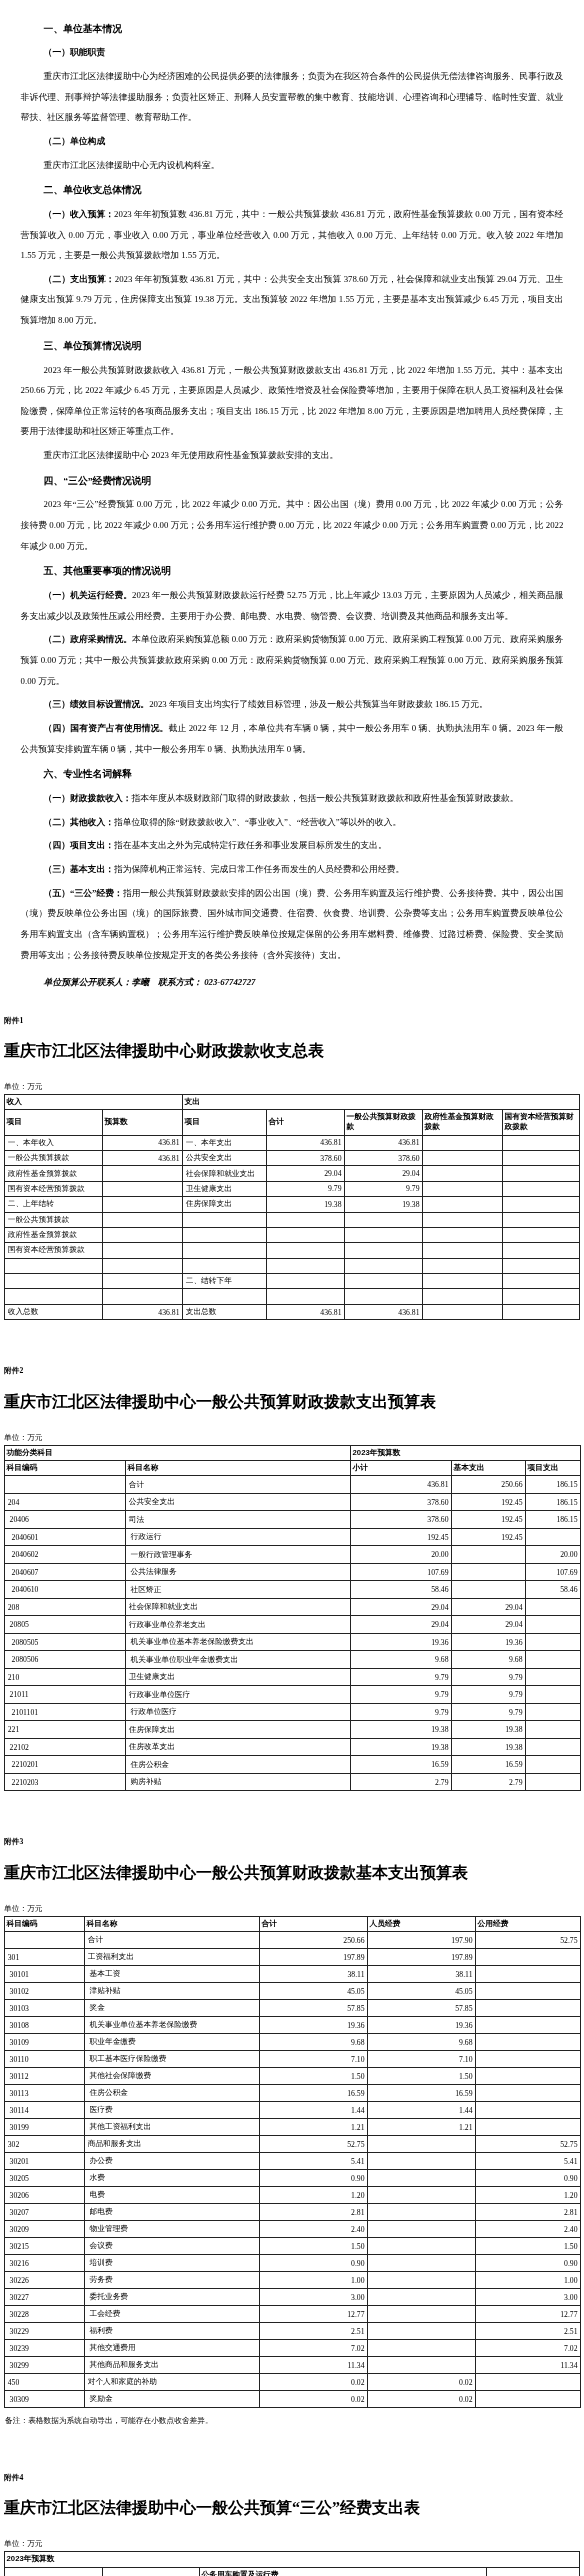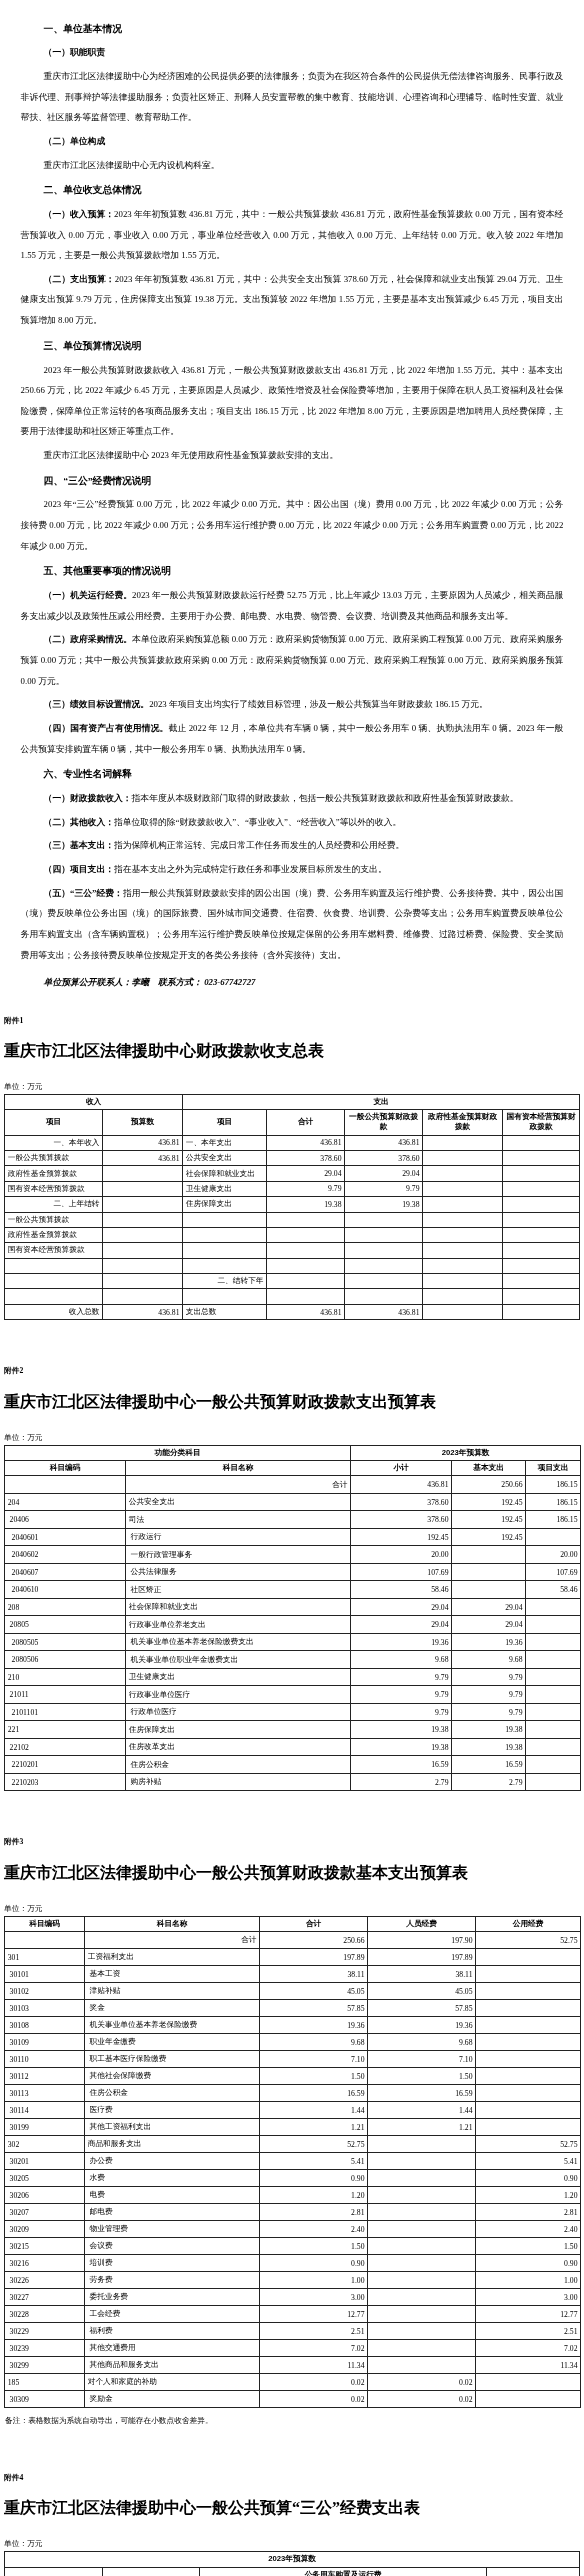--- a/index.html
+++ b/index.html
@@ -17,22 +17,22 @@
   #attachments{padding:0 4.1px 31px 4.1px;}
   .attachment{margin-top:45px;}
   .attachment:first-child{margin-top:21.6px;}
   .att-label{font-size:7.7px;font-weight:bold;margin-left:0;line-height:11.3px;}
   .table-title{font-size:16px;font-weight:bold;text-align:left;margin:13.4px 0 0 0;line-height:23px;}
   .unit-line{text-align:left;font-size:7.7px;margin:19.6px 5.2px 2.1px 0;line-height:10.3px;}
   table.btable{border-collapse:collapse;table-layout:fixed;width:576px;margin:0 auto;border:1px solid #111;}
   table.btable td{border:0.5px solid #222;padding:0.5px 2.6px;font-size:7.7px;overflow:hidden;
                   white-space:pre-wrap;word-break:break-all;vertical-align:middle;}
   table.btable td.th{font-family:"Liberation Sans","DejaVu Sans",sans-serif;font-weight:bold;
-                     text-align:center;vertical-align:middle;padding:2.1px 1.5px;}
-  td.al{text-align:left;} td.ar{text-align:right;} td.ac{text-align:right;margin-top:43px;}
+                     vertical-align:middle;padding:2.1px 1.5px;}
+  td.al{text-align:left;} td.ar{text-align:right;} td.ac{text-align:left;margin-top:43px;}
   .table-note{font-size:7.7px;margin:7.2px 0 0 1px;line-height:11.3px;}
   
   .t1 tbody td{height:13.4px;}
   .t2 tbody td{height:15.5px;} .t3 tbody td{height:15px;}
   
   .t1 col:nth-child(1){width:98px}.t1 col:nth-child(2){width:80px}.t1 col:nth-child(3){width:84px}
   .t1 col:nth-child(4){width:78px}.t1 col:nth-child(5){width:78px}.t1 col:nth-child(6){width:80px}
   .t1 col:nth-child(7){width:77px}
   .t2 col:nth-child(1){width:121px}.t2 col:nth-child(2){width:225px}.t2 col:nth-child(3){width:101px}
   .t2 col:nth-child(4){width:74px}.t2 col:nth-child(5){width:55px}
@@ -60,22 +60,22 @@
       <div class="h1">四、“三公”经费情况说明</div>
       <div class="para">2023 年“三公”经费预算 0.00 万元，比 2022 年减少 0.00 万元。其中：因公出国（境）费用 0.00 万元，比 2022 年减少 0.00 万元；公务接待费 0.00 万元，比 2022 年减少 0.00 万元；公务用车运行维护费 0.00 万元，比 2022 年减少 0.00 万元；公务用车购置费 0.00 万元，比 2022 年减少 0.00 万元。</div>
       <div class="h1">五、其他重要事项的情况说明</div>
       <div class="para"><span class="lead">（一）机关运行经费。</span><span>2023 年一般公共预算财政拨款运行经费 52.75 万元，比上年减少 13.03 万元，主要原因为人员减少，相关商品服务支出减少以及政策性压减公用经费。主要用于办公费、邮电费、水电费、物管费、会议费、培训费及其他商品和服务支出等。</span></div>
       <div class="para"><span class="lead">（二）政府采购情况。</span><span>本单位政府采购预算总额 0.00 万元：政府采购货物预算 0.00 万元、政府采购工程预算 0.00 万元、政府采购服务预算 0.00 万元；其中一般公共预算拨款政府采购 0.00 万元：政府采购货物预算 0.00 万元、政府采购工程预算 0.00 万元、政府采购服务预算 0.00 万元。</span></div>
       <div class="para"><span class="lead">（三）绩效目标设置情况。</span><span>2023 年项目支出均实行了绩效目标管理，涉及一般公共预算当年财政拨款 186.15 万元。</span></div>
       <div class="para"><span class="lead">（四）国有资产占有使用情况。</span><span>截止 2022 年 12 月，本单位共有车辆 0 辆，其中一般公务用车 0 辆、执勤执法用车 0 辆。2023 年一般公共预算安排购置车辆 0 辆，其中一般公务用车 0 辆、执勤执法用车 0 辆。</span></div>
       <div class="h1">六、专业性名词解释</div>
       <div class="para"><span class="lead">（一）财政拨款收入：</span><span>指本年度从本级财政部门取得的财政拨款，包括一般公共预算财政拨款和政府性基金预算财政拨款。</span></div>
       <div class="para"><span class="lead">（二）其他收入：</span><span>指单位取得的除“财政拨款收入”、“事业收入”、“经营收入”等以外的收入。</span></div>
+      <div class="para"><span class="lead">（四）项目支出：</span><span>指在基本支出之外为完成特定行政任务和事业发展目标所发生的支出。</span></div>
       <div class="para"><span class="lead">（三）基本支出：</span><span>指为保障机构正常运转、完成日常工作任务而发生的人员经费和公用经费。</span></div>
-      <div class="para"><span class="lead">（四）项目支出：</span><span>指在基本支出之外为完成特定行政任务和事业发展目标所发生的支出。</span></div>
       <div class="para"><span class="lead">（五）“三公”经费：</span><span>指用一般公共预算财政拨款安排的因公出国（境）费、公务用车购置及运行维护费、公务接待费。其中，因公出国（境）费反映单位公务出国（境）的国际旅费、国外城市间交通费、住宿费、伙食费、培训费、公杂费等支出；公务用车购置费反映单位公务用车购置支出（含车辆购置税）；公务用车运行维护费反映单位按规定保留的公务用车燃料费、维修费、过路过桥费、保险费、安全奖励费用等支出；公务接待费反映单位按规定开支的各类公务接待（含外宾接待）支出。</span></div>
       <div class="contact">单位预算公开联系人：李曦　联系方式： 023-67742727</div>
     </div>
   <div id="attachments">
       <div class="attachment">
         <div class="att-label">附件1</div>
         <div class="table-title">重庆市江北区法律援助中心财政拨款收支总表</div>
         <div class="unit-line">单位：万元</div>
         <table class="btable t1">
           <colgroup>
@@ -567,21 +567,21 @@
               <td class="ar">7.02</td>
             </tr>
             <tr>
               <td class="al"> 30299</td>
               <td class="al"> 其他商品和服务支出</td>
               <td class="ar">11.34</td>
               <td class="ar"></td>
               <td class="ar">11.34</td>
             </tr>
             <tr>
-              <td class="al">185</td>
+              <td class="al">450</td>
               <td class="al">对个人和家庭的补助</td>
               <td class="ar">0.02</td>
               <td class="ar">0.02</td>
               <td class="ar"></td>
             </tr>
             <tr>
               <td class="al"> 30309</td>
               <td class="al"> 奖励金</td>
               <td class="ar">0.02</td>
               <td class="ar">0.02</td>

